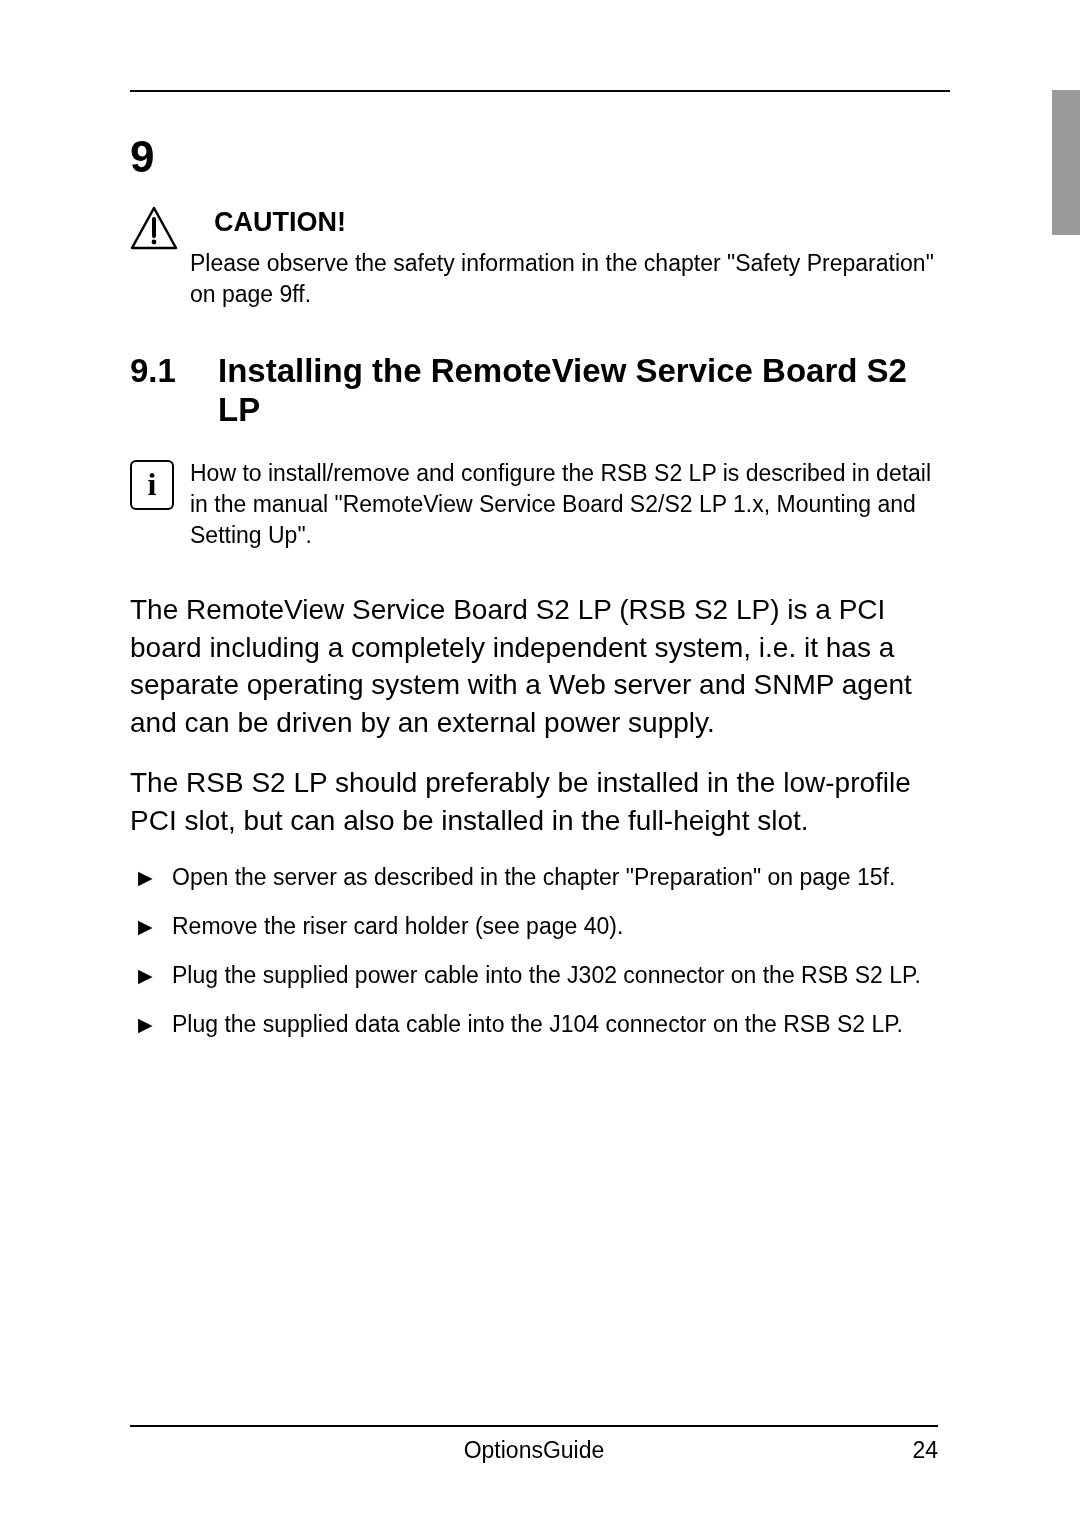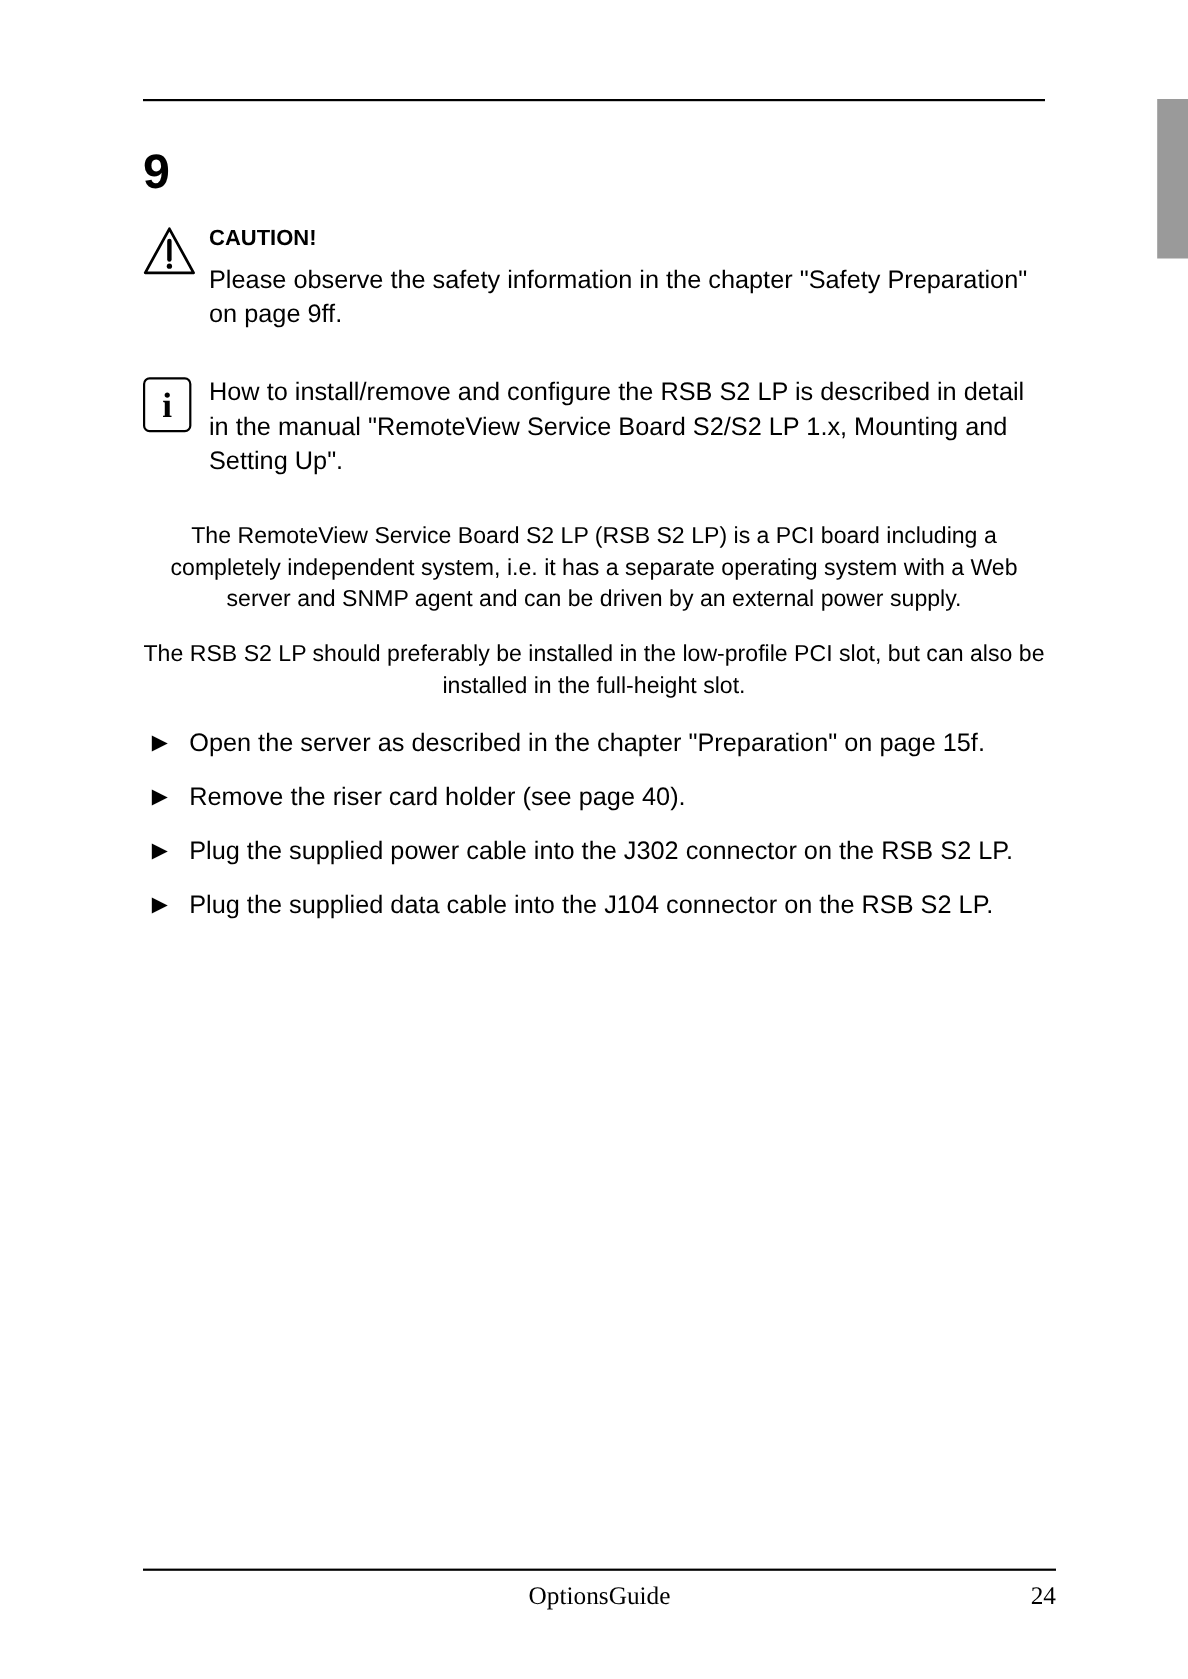--- a/index.html
+++ b/index.html
@@ -57,44 +57,44 @@
       align-items: flex-start;
       padding-top: 2px;
     }
     .icon-body {
       flex: 1;
       font-size: 23px;
       line-height: 1.35;
     }
     .caution-label {
       font-weight: bold;
-      font-size: 20px;
+      font-size: 27px;
       margin-bottom: 8px;
+      margin-left: 24px;
     }
     .section-heading {
       display: flex;
       align-items: baseline;
       margin-bottom: 28px;
     }
     .section-number {
       font-size: 33px;
       font-weight: bold;
       width: 88px;
       flex-shrink: 0;
     }
     .section-title {
       font-size: 33px;
       font-weight: bold;
       line-height: 1.2;
     }
     .para {
-      font-size: 21px;
+      font-size: 28px;
       line-height: 1.35;
       margin-bottom: 22px;
-      text-align: center;
     }
     .steps {
       list-style: none;
       padding-left: 8px;
     }
     .steps li {
       font-size: 23px;
       line-height: 1.35;
       margin-bottom: 18px;
       display: flex;
@@ -116,23 +116,22 @@
       display: flex;
       align-items: center;
       justify-content: center;
       font-family: Georgia, 'Times New Roman', serif;
       font-weight: bold;
       font-size: 32px;
     }
     .footer {
       position: absolute;
       left: 130px;
-      right: 120px;
+      right: 142px;
       bottom: 62px;
-      font-family: Liberation Serif, serif;
     }
     .footer-rule {
       border-top: 2px solid #000;
       margin-bottom: 10px;
     }
     .footer-row {
       display: flex;
       justify-content: center;
       position: relative;
       font-size: 23px;
@@ -164,20 +163,24 @@
         <line x1="24" y1="13" x2="24" y2="30" stroke="#000" stroke-width="4" stroke-linecap="round"></line>
         <circle cx="24" cy="36" r="2.4" fill="#000"></circle>
       </svg>
     </div>
     <div class="icon-body">
       <div class="caution-label">CAUTION!</div>
       <div>Please observe the safety information in the chapter "Safety Preparation" on page 9ff.</div>
     </div>
   </div>
 
+  <div class="section-heading">
+    <div class="section-number">9.1</div>
+    <div class="section-title">Installing the RemoteView Service Board S2 LP</div>
+  </div>
 
   <div class="icon-block">
     <div class="icon-cell">
       <div class="info-icon-box">i</div>
     </div>
     <div class="icon-body">How to install/remove and configure the RSB S2 LP is described in detail in the manual "RemoteView Service Board S2/S2 LP 1.x, Mounting and Setting Up".</div>
   </div>
 
   <div class="para">The RemoteView Service Board S2 LP (RSB S2 LP) is a PCI board including a completely independent system, i.e. it has a separate operating system with a Web server and SNMP agent and can be driven by an external power supply.</div>
   <div class="para">The RSB S2 LP should preferably be installed in the low-profile PCI slot, but can also be installed in the full-height slot.</div>

